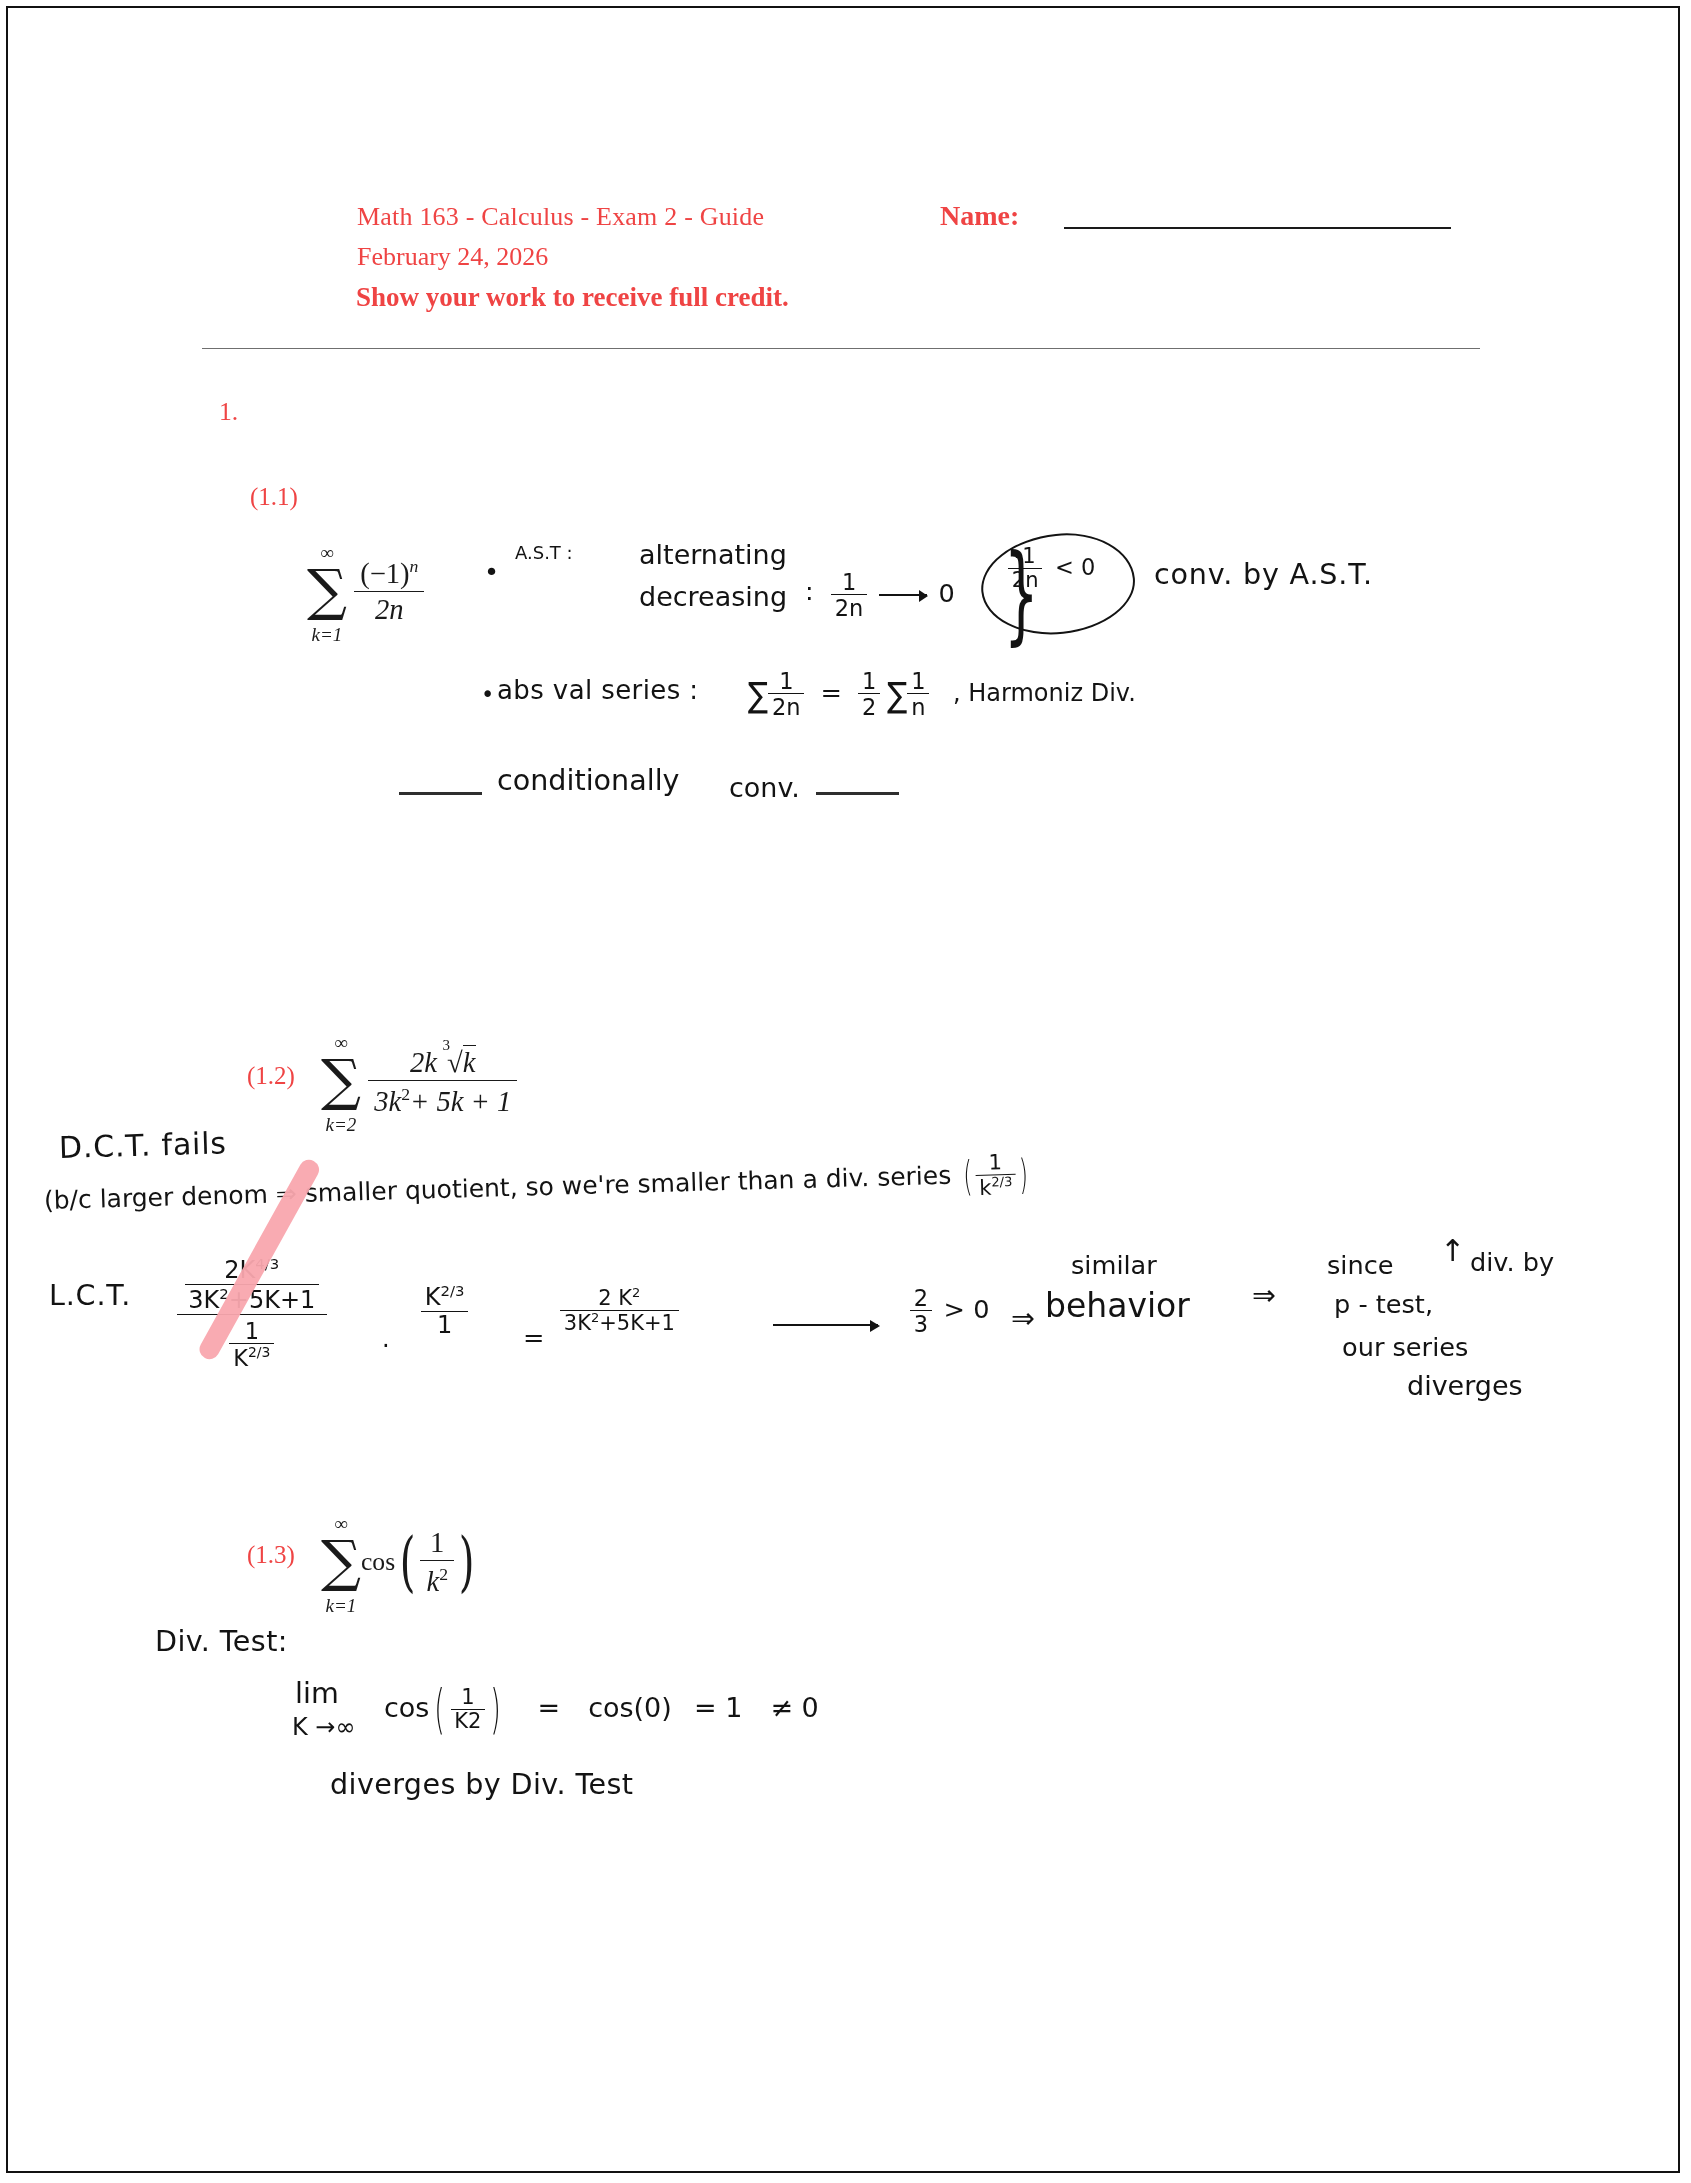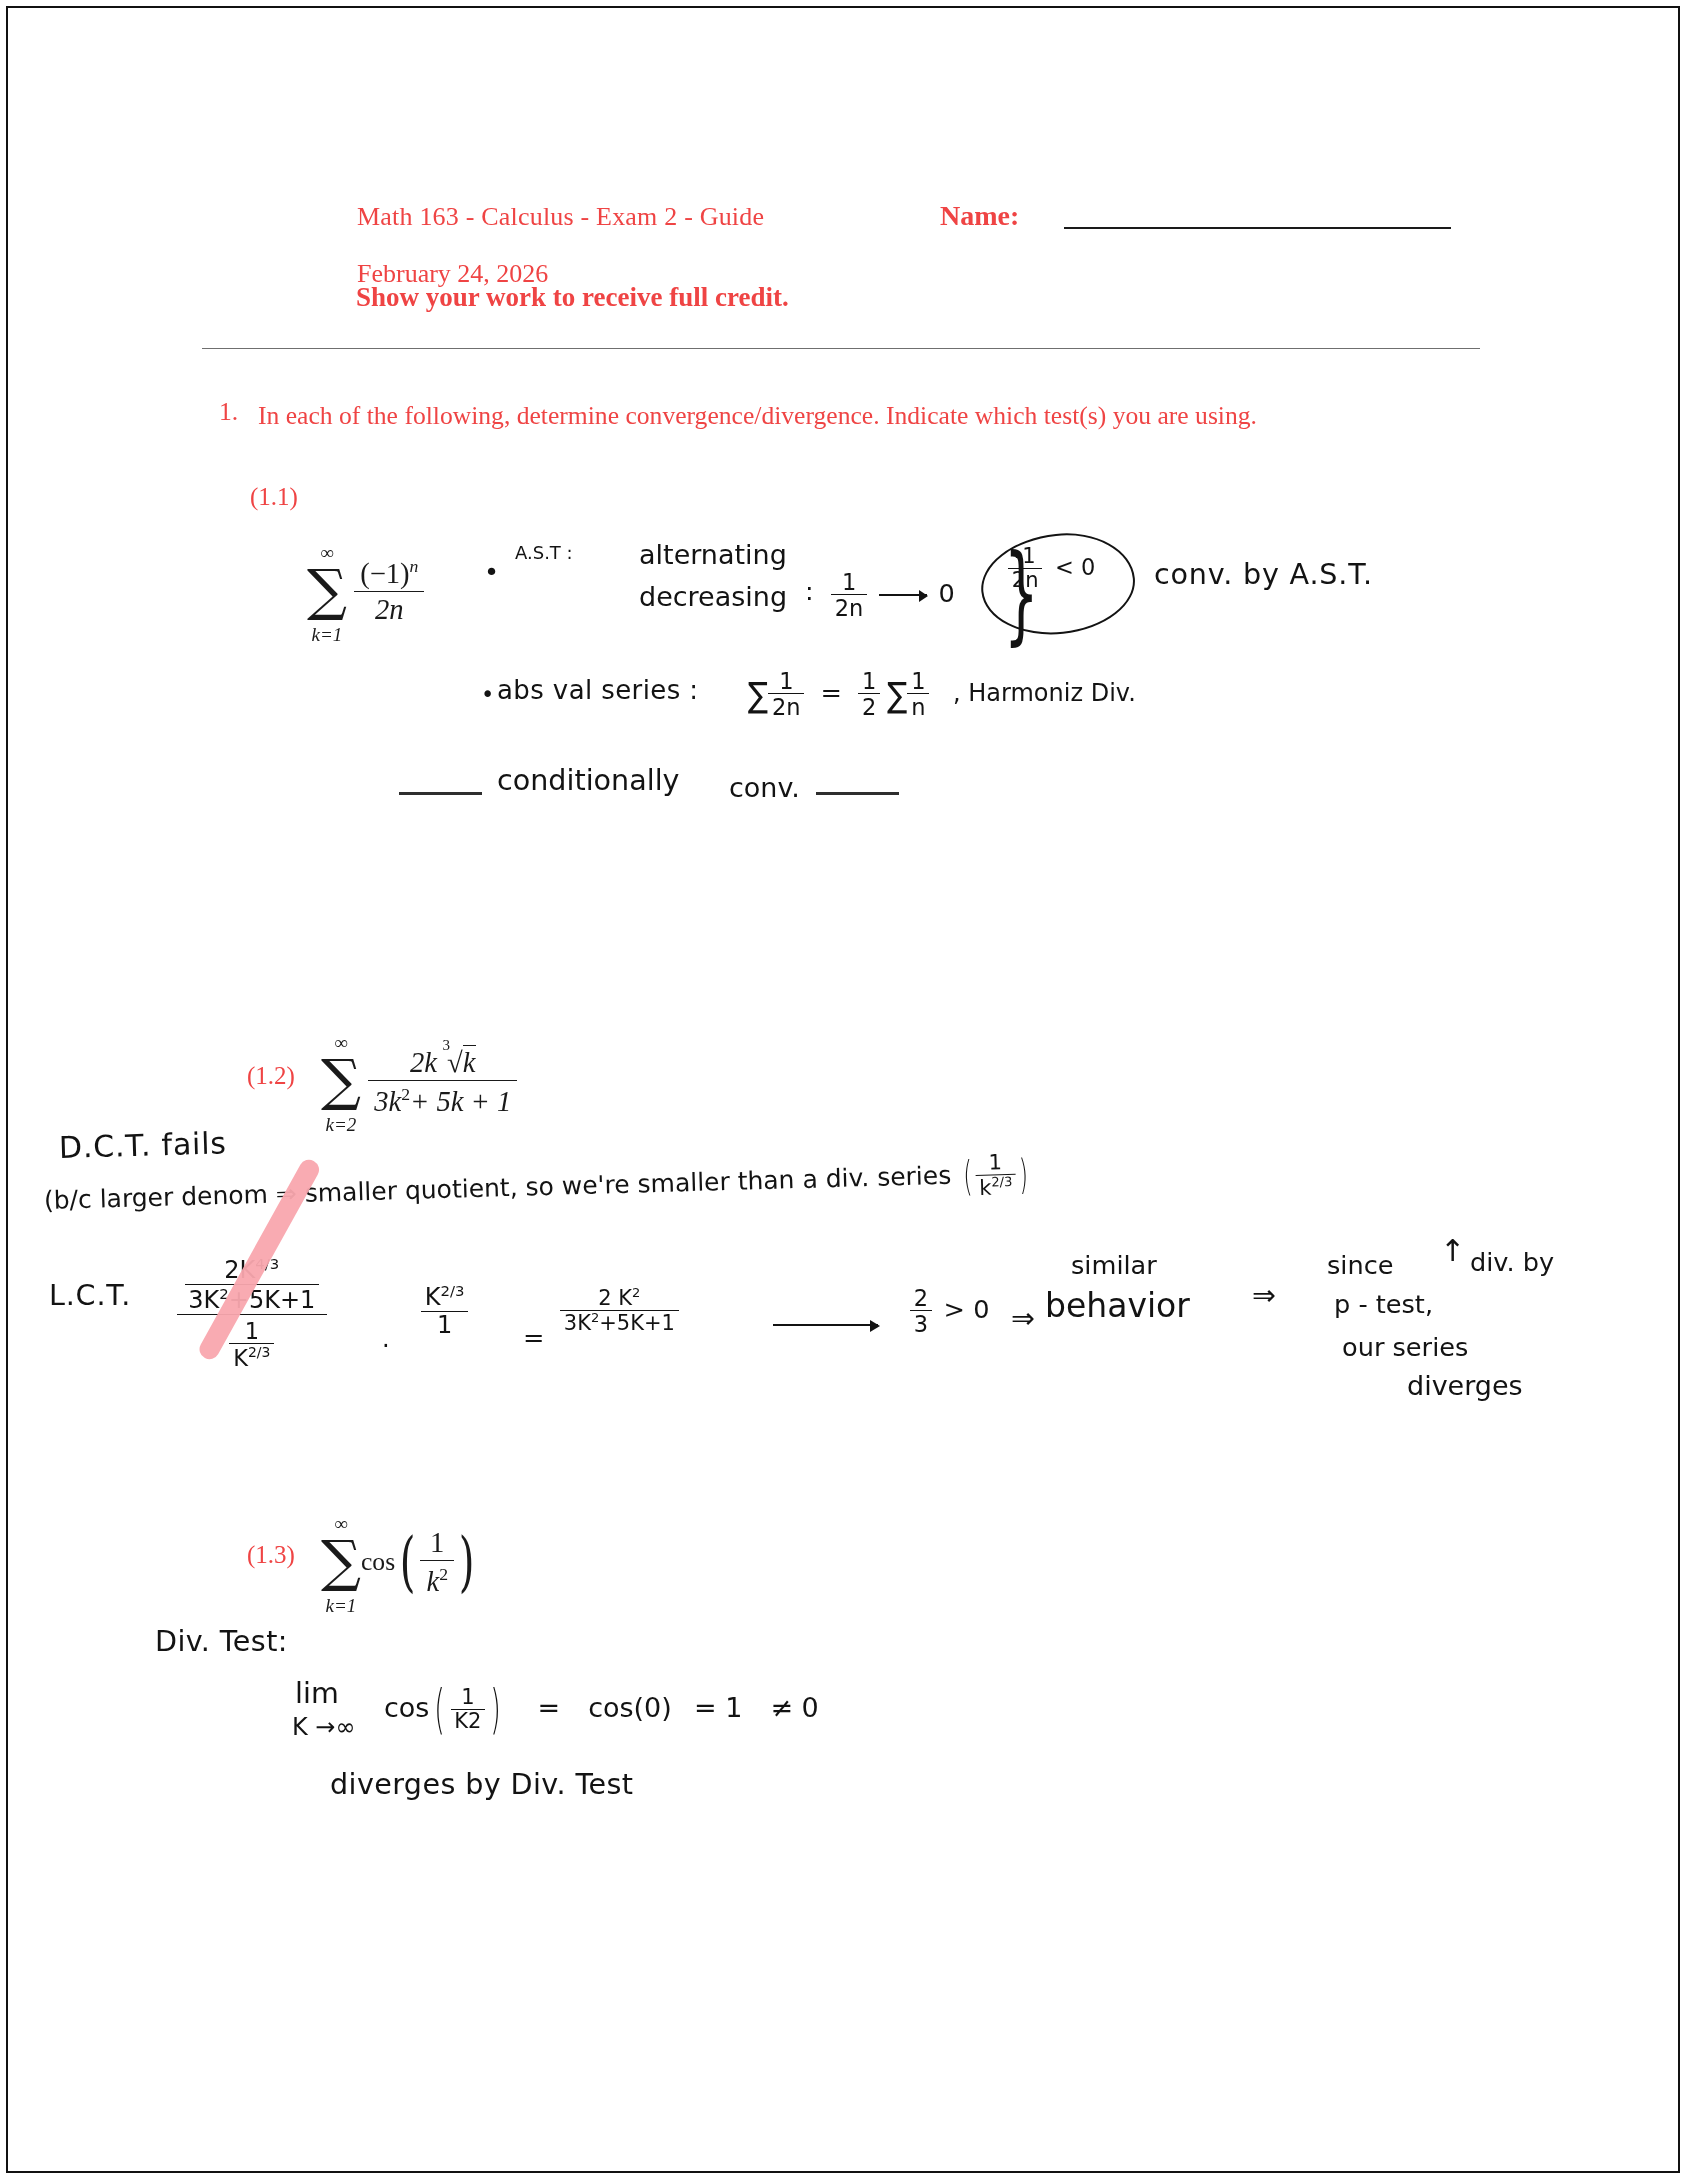--- a/index.html
+++ b/index.html
@@ -37,21 +37,21 @@
   #hdr-name-label {
     position: absolute; left: 932px; top: 192px;
     font-size: 28px; font-weight: bold; white-space: nowrap;
   }
   #hdr-name-rule {
     position: absolute; left: 1056px; top: 219px;
     width: 387px; height: 0; border-top: 2.3px solid #1a1a1a;
   }
   #hdr-date {
     position: absolute; left: 349px; top: 234px;
-    font-size: 26px; white-space: nowrap; margin-top: 17px;
+    font-size: 26px; white-space: nowrap;
   }
   #hdr-instr {
     position: absolute; left: 348px; top: 274px;
     font-size: 27px; font-weight: bold; white-space: nowrap;
   }
   #hdr-rule {
     position: absolute; left: 194px; top: 340px;
     width: 1278px; height: 0; border-top: 1.5px solid #6f6f6f;
   }
 
@@ -142,21 +142,20 @@
 <div id="page">
 
   <div class="printed" id="hdr-title">Math 163 - Calculus - Exam 2 - Guide</div>
   <div class="printed" id="hdr-name-label">Name:</div>
   <div id="hdr-name-rule"></div>
   <div class="printed" id="hdr-date">February 24, 2026</div>
   <div class="printed" id="hdr-instr">Show your work to receive full credit.</div>
   <div id="hdr-rule"></div>
 
   <div class="printed" id="q1-num">1.</div>
-  <div class="printed" id="q1-text">In each of the following, determine convergence/divergence. Indicate which test(s) you are using.</div>
 
   <div class="printed" id="q11-num">(1.1)</div>
 
   <div class="printed mathblk" id="m11">
     <span class="sum">
       <span class="lim-top">∞</span><br>
       <span class="sig">∑</span><br>
       <span class="lim-bot it">k=1</span>
     </span>
     <span class="frac">

